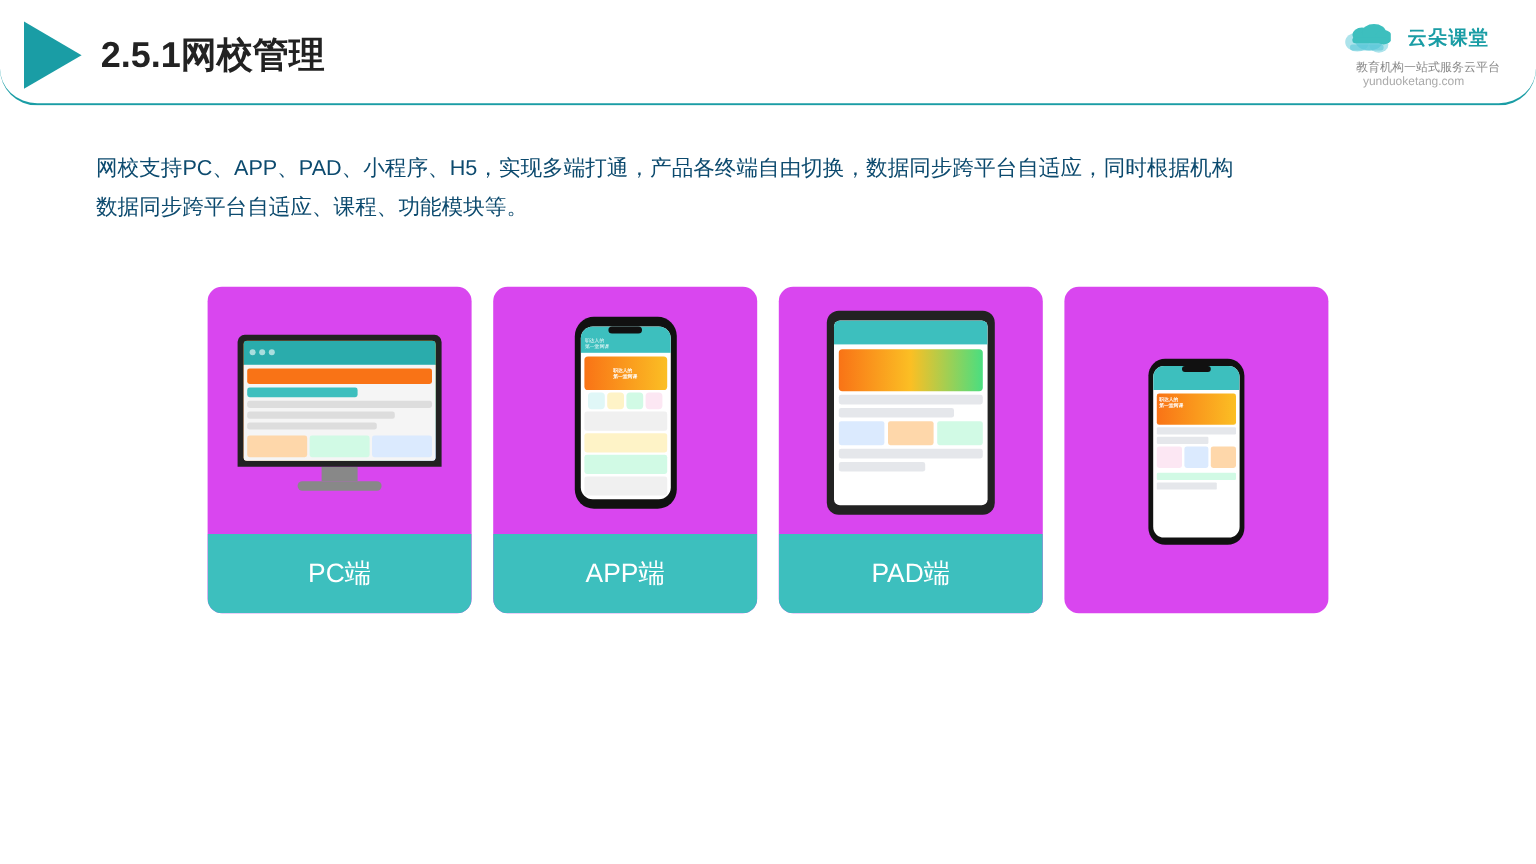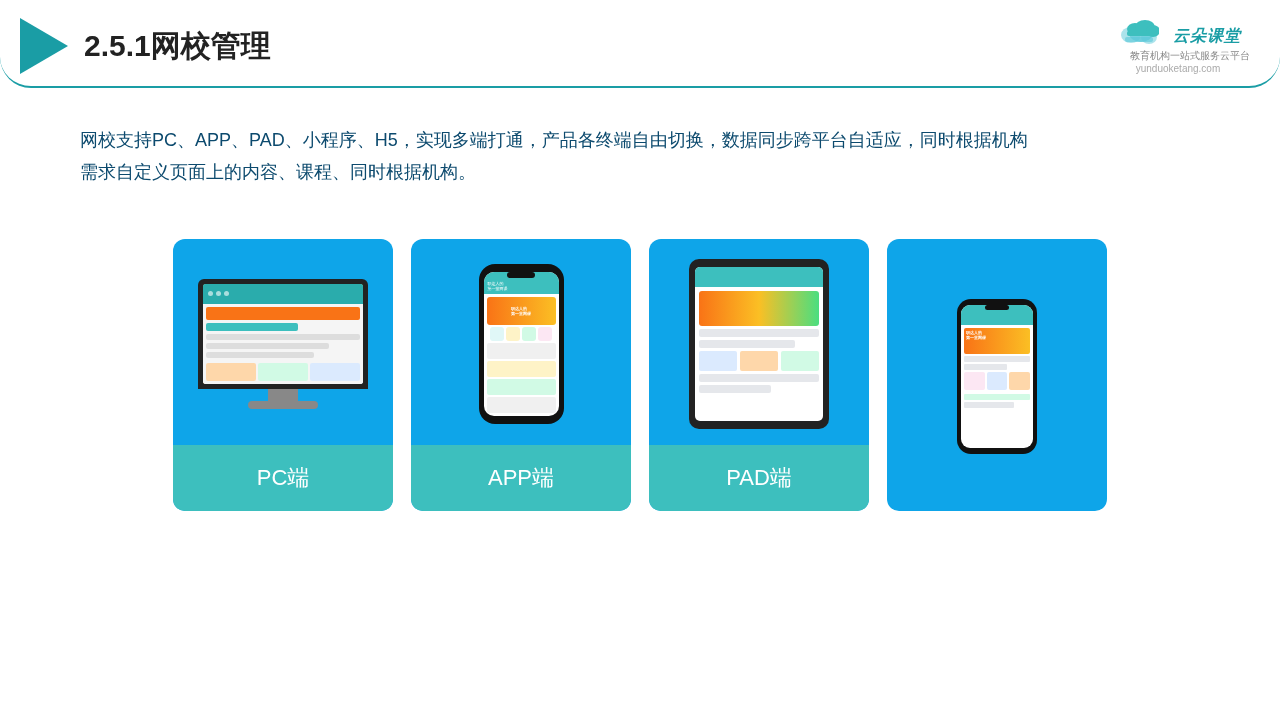--- a/index.html
+++ b/index.html
@@ -38,23 +38,22 @@
       font-weight: bold;
       color: #222;
     }
     .header-right {
       display: flex;
       flex-direction: column;
       align-items: center;
     }
     .cloud-logo {
       display: flex;
-      align-items: flex-end;
+      align-items: center;
       gap: 14px;
-      font-style: italic;
     }
     .cloud-icon {
       width: 44px;
       height: 28px;
     }
     .logo-text-cn {
       font-size: 16px;
       font-weight: bold;
       color: #1a9da5;
       letter-spacing: 1px;
@@ -82,21 +81,21 @@
     
     .cards-container {
       display: flex;
       justify-content: center;
       gap: 18px;
       padding: 30px 60px 0 60px;
     }
 
     .card {
       width: 220px;
-      background: #0ea5e9;
+      background: #d946ef;
       border-radius: 12px;
       overflow: hidden;
       display: flex;
       flex-direction: column;
     }
 
     .card-image-area {
       flex: 1;
       display: flex;
       align-items: center;
@@ -403,21 +402,21 @@
     </div>
     <div class="logo-subtext">
       <span>教育机构一站</span><span>式服务云平台</span>
     </div>
     <div class="logo-url">yunduoketang.com</div>
   </div>
 </div>
 
 <div class="description">
   <p>网校支持PC、APP、PAD、小程序、H5，实现多端打通，产品各终端自由切换，数据同步跨平台自适应，同时根据机构</p>
-  <p>需求自定义页面上的内容、课程、同时根据机构。</p>
+  <p>数据同步跨平台自适应、课程、功能模块等。</p>
 </div>
 
 <div class="cards-container">
 
   <div class="card">
     <div class="card-image-area">
       <div class="pc-monitor">
         <div class="monitor-body">
           <div class="monitor-screen">
             <div class="monitor-screen-content">

